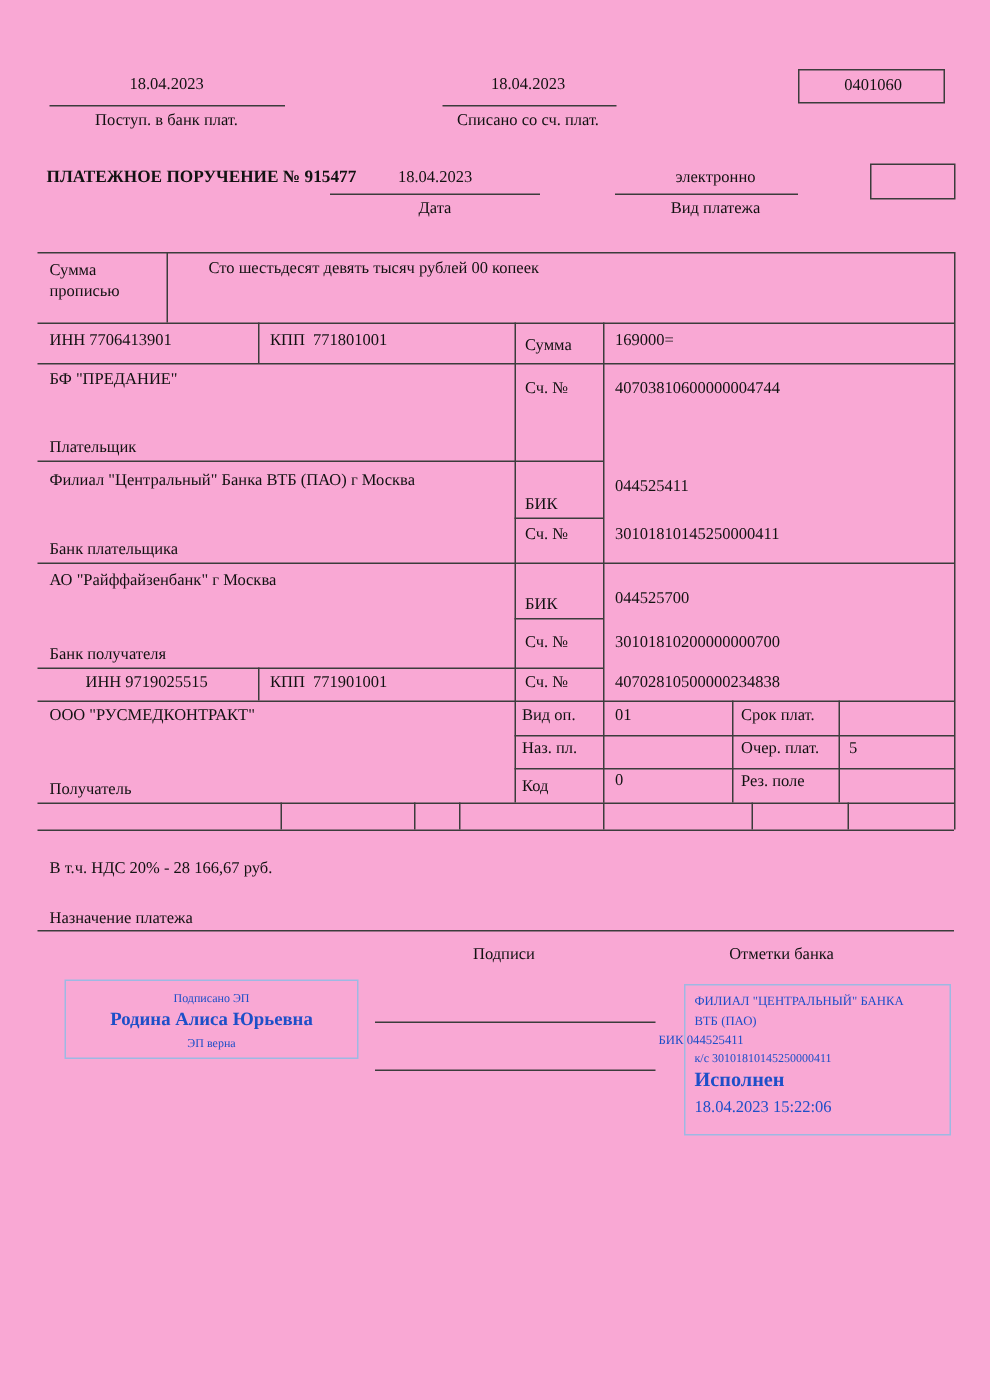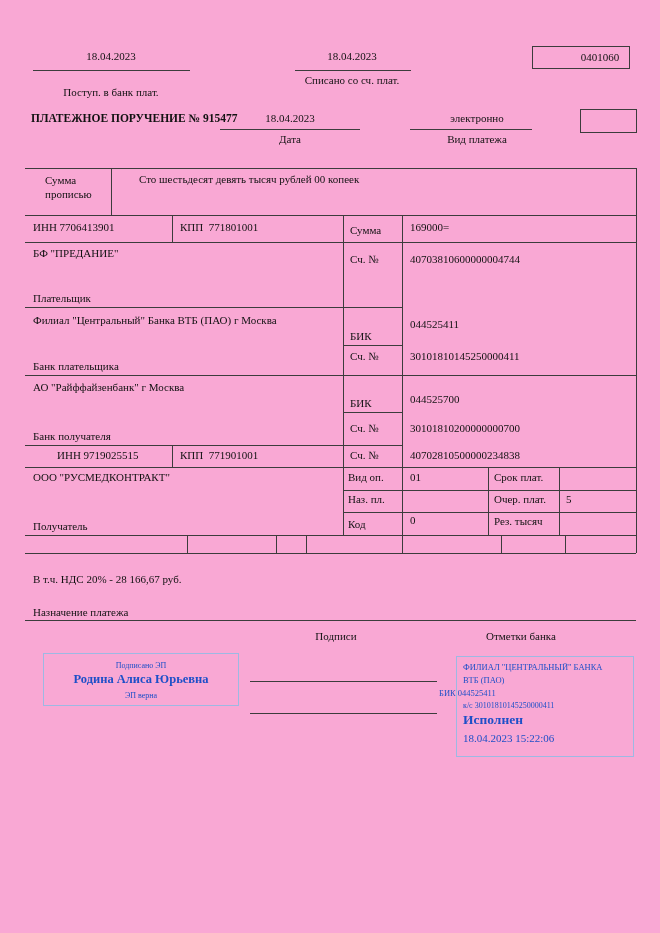--- a/index.html
+++ b/index.html
@@ -5,39 +5,39 @@
   html,body{margin:0;padding:0;background:#ffffff;}
   .page{position:relative;width:660px;height:933px;background:#f9a8d4;overflow:hidden;
         font-family:Liberation Serif, serif;color:#121212;}
   .t{position:absolute;font-size:11px;line-height:13px;white-space:pre;}
   .c{transform:translateX(-50%);text-align:center;}
   .b{font-weight:bold;}
   .small{font-size:8px;line-height:10px;}
   .hl{position:absolute;height:1px;background:#3c3c3c;}
   .vl{position:absolute;width:1px;background:#3c3c3c;}
   .box{position:absolute;border:1px solid #3c3c3c;box-sizing:border-box;}
-  .wrap{white-space:normal;line-height:14px;margin-left:12px;}
+  .wrap{white-space:normal;line-height:14px;}
   .blue{color:#1d4fc8;}
   .stampbox{position:absolute;border:1px solid #9db9e3;box-sizing:border-box;}
 </style>
 </head>
 <body>
 
 <div class="page">
 
   <span class="t c" style="left:111px;top:50px;">18.04.2023</span>
   <div class="hl" style="left:33px;top:70px;width:157px;"></div>
-  <span class="t c" style="left:111px;top:74px;margin-top:12px;">Поступ. в банк плат.</span>
+  <span class="t c" style="left:111px;top:74px;">Поступ. в банк плат.</span>
 
   <span class="t c" style="left:352px;top:50px;">18.04.2023</span>
   <div class="hl" style="left:295px;top:70px;width:116px;"></div>
   <span class="t c" style="left:352px;top:74px;">Списано со сч. плат.</span>
 
   <div class="box" style="left:532px;top:46px;width:98px;height:23px;">
-    <span class="t c" style="left:67px;top:4px;">0401060</span>
+    <span class="t c" style="left:49px;top:4px;">0401060</span>
   </div>
 
   <span class="t b" style="left:31px;top:112px;font-size:11.5px;">ПЛАТЕЖНОЕ ПОРУЧЕНИЕ № 915477</span>
   <span class="t c" style="left:290px;top:112px;">18.04.2023</span>
   <div class="hl" style="left:220px;top:129px;width:140px;"></div>
   <span class="t c" style="left:290px;top:133px;">Дата</span>
 
   <span class="t c" style="left:477px;top:112px;">электронно</span>
   <div class="hl" style="left:410px;top:129px;width:122px;"></div>
   <span class="t c" style="left:477px;top:133px;">Вид платежа</span>
@@ -110,21 +110,21 @@
   <span class="t" style="left:348px;top:471px;">Вид оп.</span>
   <span class="t" style="left:410px;top:471px;">01</span>
   <span class="t" style="left:494px;top:471px;">Срок плат.</span>
 
   <span class="t" style="left:348px;top:493px;">Наз. пл.</span>
   <span class="t" style="left:494px;top:493px;">Очер. плат.</span>
   <span class="t" style="left:566px;top:493px;">5</span>
 
   <span class="t" style="left:348px;top:518px;">Код</span>
   <span class="t" style="left:410px;top:514px;">0</span>
-  <span class="t" style="left:494px;top:515px;">Рез. тысяч</span>
+  <span class="t" style="left:494px;top:515px;">Рез. поле</span>
   <span class="t" style="left:33px;top:520px;">Получатель</span>
 
   <span class="t" style="left:33px;top:573px;">В т.ч. НДС 20% - 28 166,67 руб.</span>
   <span class="t" style="left:33px;top:606px;">Назначение платежа</span>
   <div class="hl" style="left:25px;top:620px;width:611px;"></div>
 
   <span class="t c" style="left:336px;top:630px;">Подписи</span>
   <span class="t c" style="left:521px;top:630px;">Отметки банка</span>
 
   <div class="stampbox" style="left:43px;top:653px;width:196px;height:53px;"></div>

